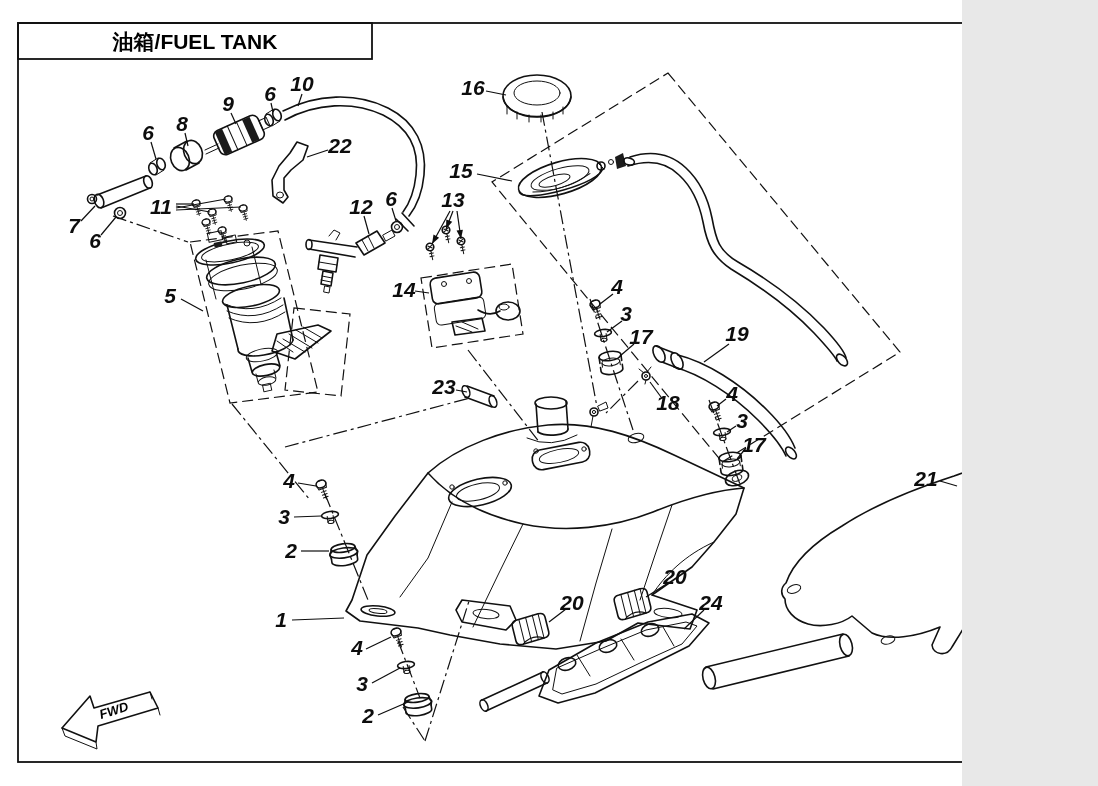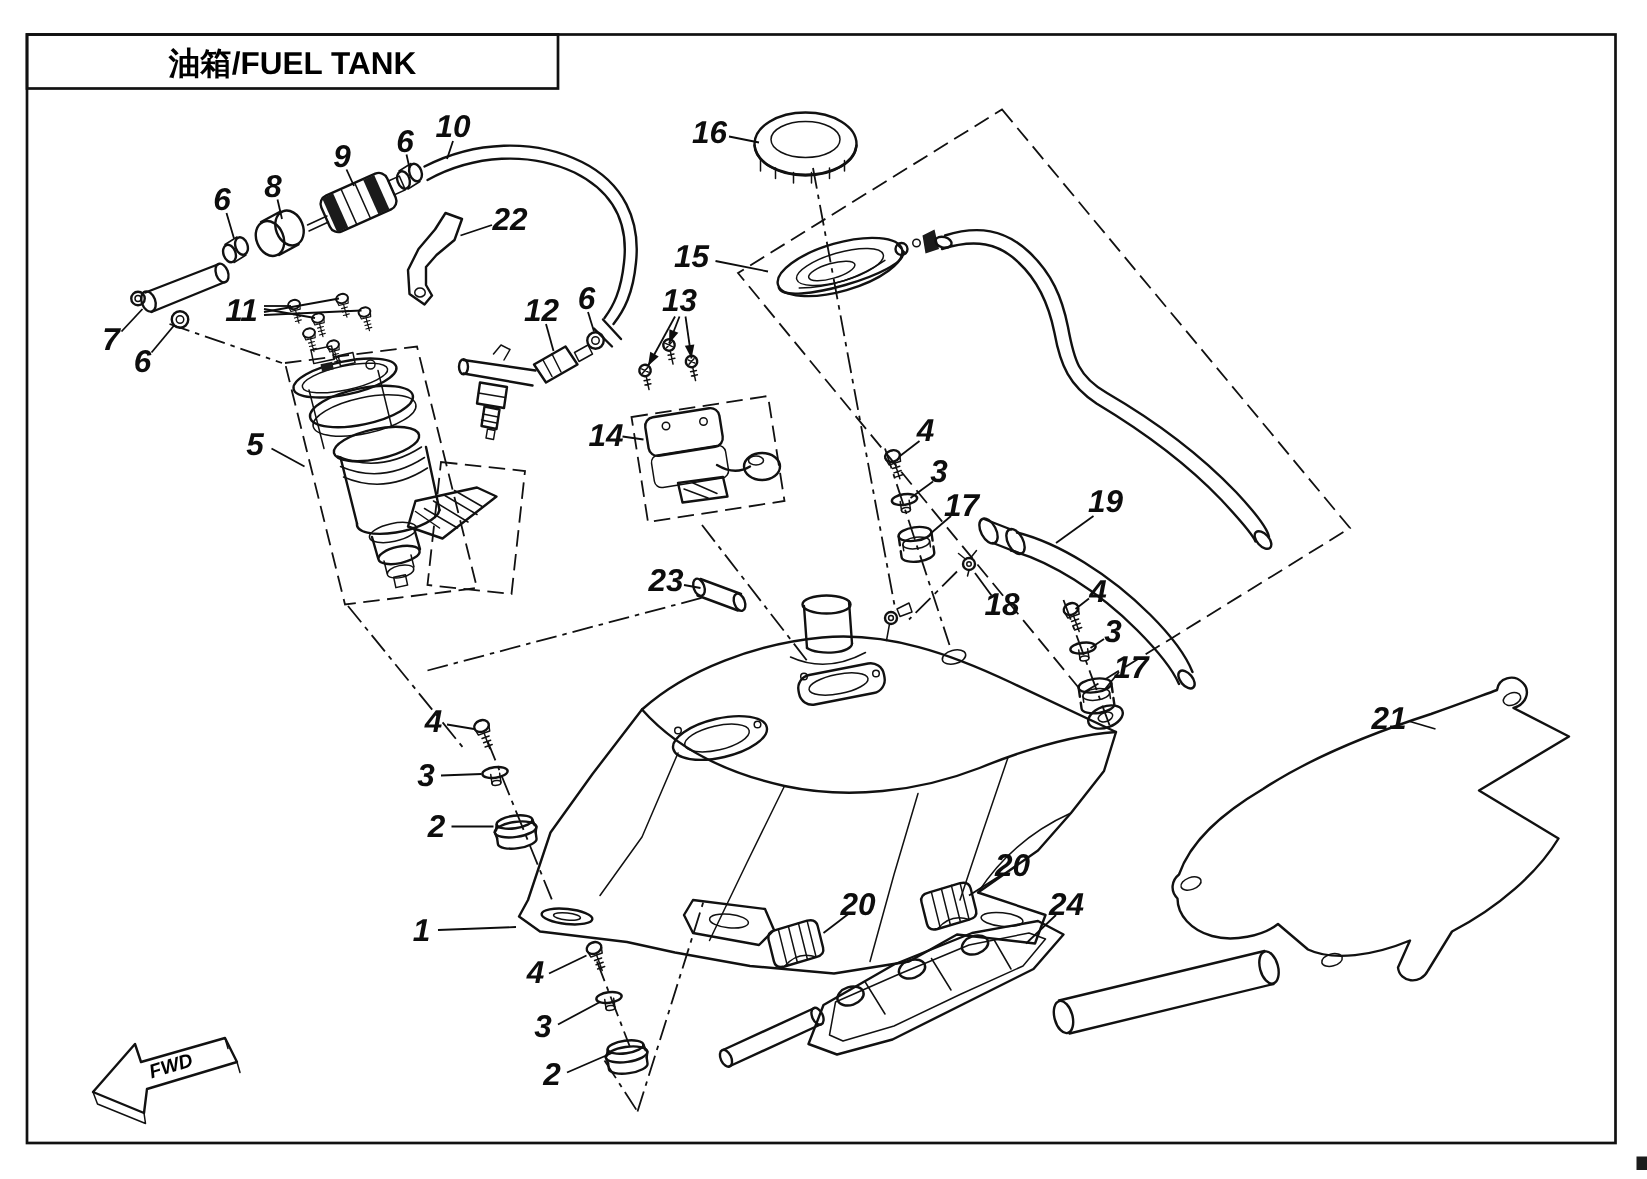--- a/index.html
+++ b/index.html
@@ -1,16 +1,16 @@
 <!DOCTYPE html>
 <html><head>
 <meta charset="utf-8">
 <style>
   html,body{margin:0;padding:0;background:#e8e8e8;}
-  .page{position:relative;width:1098px;height:786px;background:#ffffff;overflow:hidden;
+  .page{position:relative;width:962px;height:786px;background:#ffffff;overflow:hidden;
         font-family:"Liberation Sans", sans-serif;}
   svg{display:block;width:1098px;height:786px;}
   .ln{fill:none;stroke:#111;stroke-width:1.6;stroke-linecap:round;stroke-linejoin:round;}
   .thin{fill:none;stroke:#111;stroke-width:1;stroke-linecap:round;stroke-linejoin:round;}
   .dash{fill:none;stroke:#111;stroke-width:1.2;stroke-dasharray:11 5;}
   .dashdot{fill:none;stroke:#111;stroke-width:1.2;stroke-dasharray:14 4 3 4;}
   .fill-dark{fill:#1b1b1b;stroke:none;}
   .frame{fill:none;stroke:#111;stroke-width:1.8;}
   .title{font:700 21px "Liberation Sans", sans-serif;fill:#000;text-anchor:middle;}
   .callout{font:italic 700 21px "Liberation Sans", sans-serif;fill:#0d0d0d;text-anchor:middle;}

